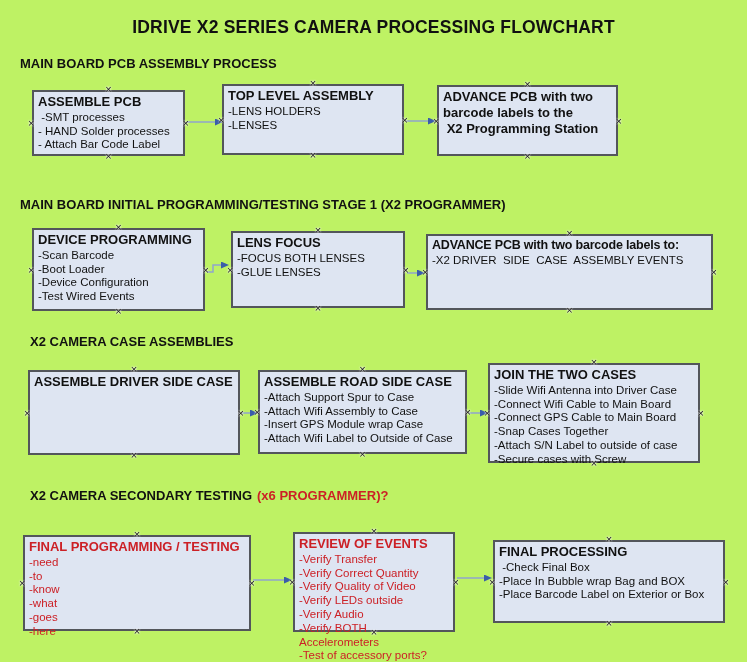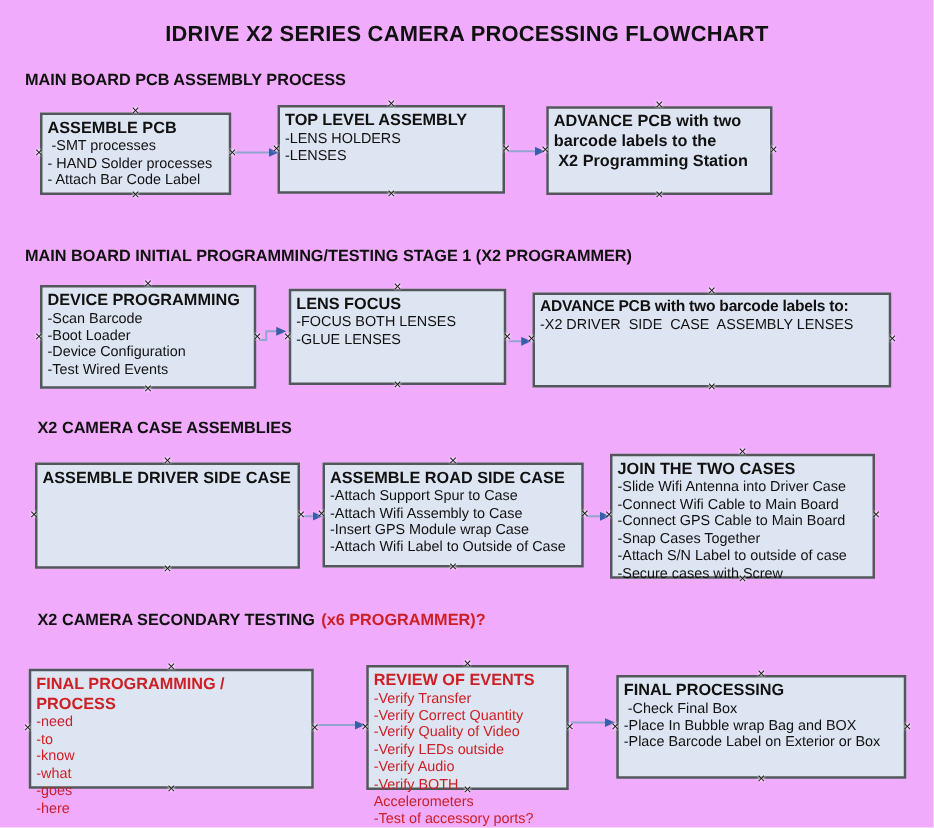--- a/index.html
+++ b/index.html
@@ -1,17 +1,17 @@
 <!DOCTYPE html>
 <html><head>
 <meta charset="utf-8">
 <style>
   html,body{margin:0;padding:0;background:#ffffff;}
   .canvas{
-    position:relative;width:747px;height:662px;background:#f0abfc;
+    position:relative;width:747px;height:662px;background:#bef264;
     font-family:"Liberation Sans", sans-serif;color:#111;overflow:hidden;
   }
   .page-title{
     position:absolute;top:17px;left:0;width:100%;text-align:center;
     font-size:17.5px;font-weight:bold;letter-spacing:.2px;color:#111;
   }
   .section-heading{
     position:absolute;font-size:13px;font-weight:bold;color:#111;white-space:nowrap;
   }
   #h0{left:20px;top:56px;}
@@ -133,21 +133,21 @@
         <li>-GLUE LENSES</li>
       </ul>
   <span class="handle h-top">×</span>
       <span class="handle h-bottom">×</span>
       <span class="handle h-left">×</span>
       <span class="handle h-right">×</span>
     </div>
   <div class="fbox" id="b5" style="background: rgb(222, 229, 242); border-color: rgb(83, 86, 91);">
     <div class="box-header">ADVANCE PCB with two barcode labels to:</div>
     <ul class="box-items">
-        <li>-X2 DRIVER  SIDE  CASE  ASSEMBLY LENSES</li>
+        <li>-X2 DRIVER  SIDE  CASE  ASSEMBLY EVENTS</li>
       </ul>
   <span class="handle h-top">×</span>
       <span class="handle h-bottom">×</span>
       <span class="handle h-left">×</span>
       <span class="handle h-right">×</span>
     </div>
 
   <div class="fbox" id="b6" style="background: rgb(222, 229, 242); border-color: rgb(83, 86, 91);">
     <div class="box-header">ASSEMBLE DRIVER SIDE CASE</div>
   <span class="handle h-top">×</span>
@@ -178,21 +178,21 @@
         <li>-Attach S/N Label to outside of case</li>
         <li>-Secure cases with Screw</li>
       </ul>
   <span class="handle h-top">×</span>
       <span class="handle h-bottom">×</span>
       <span class="handle h-left">×</span>
       <span class="handle h-right">×</span>
     </div>
 
   <div class="fbox" id="b9" style="color: rgb(204, 32, 38); background: rgb(222, 229, 242); border-color: rgb(83, 86, 91);">
-    <div class="box-header">FINAL PROGRAMMING / PROCESS</div>
+    <div class="box-header">FINAL PROGRAMMING / TESTING</div>
     <ul class="box-items">
         <li>-need</li>
         <li>-to</li>
         <li>-know</li>
         <li>-what</li>
         <li>-goes</li>
         <li>-here</li>
       </ul>
   <span class="handle h-top">×</span>
       <span class="handle h-bottom">×</span>

